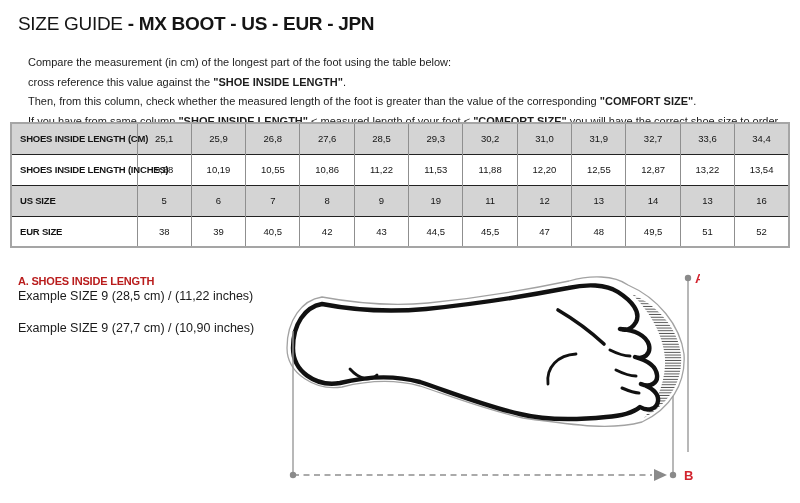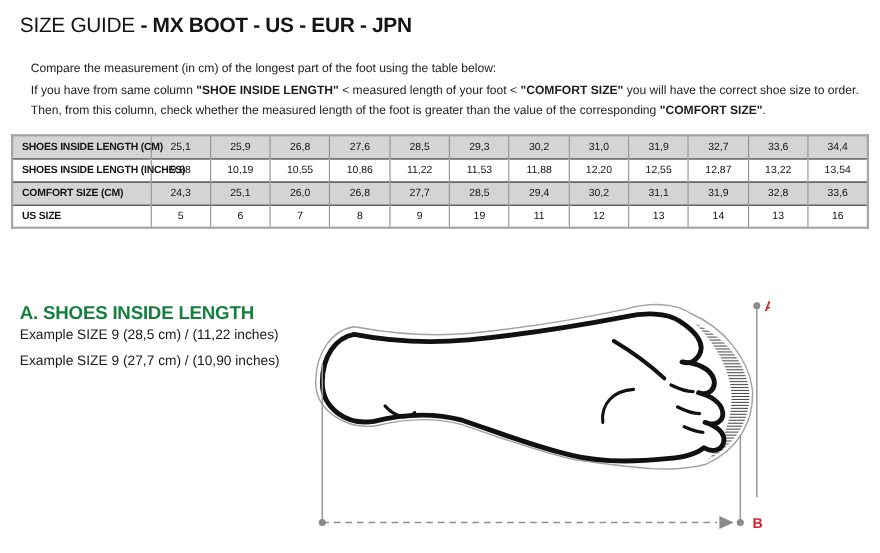--- a/index.html
+++ b/index.html
@@ -16,48 +16,49 @@
     position:absolute;left:24px;top:51px;font-size:11px;line-height:15.6px;color:#1c1c1c;
   }
   .intro p{margin:4px;white-space:nowrap;}
   .intro b{font-weight:bold;}
   table.size-table{
     position:absolute;left:10px;top:122px;width:780px;
     border-collapse:collapse;table-layout:fixed;
     font-size:9.5px;color:#141414;
     border:2px solid #a5a5a5;
   }
-  table.size-table tr{height:21px;}
+  table.size-table tr{height:31px;}
   table.size-table tr:nth-child(odd){background:#d4d4d4;}
   table.size-table tr:nth-child(even){background:#ffffff;}
   table.size-table tr + tr{border-top:1px solid #222222;}
   table.size-table th{
     text-align:left;padding:0 0 0 8px;font-weight:bold;letter-spacing:-0.2px;white-space:nowrap;
   }
   table.size-table td{
     text-align:center;border-left:1px solid #8f8f8f;font-weight:normal;padding:0;
   }
   .legend-block{position:absolute;left:18px;white-space:nowrap;}
-  .leg-title{font-size:17px;font-weight:bold;color:#15803d;letter-spacing:-0.2px;}
+  .leg-title{font-size:11px;font-weight:bold;color:#b91c1c;letter-spacing:-0.2px;}
   .leg-example{font-size:12.5px;color:#1a1a1a;margin-top:2px;}
   #legend-a{top:275px;}
   #legend-b{top:319px;}
   .foot-svg{position:absolute;left:280px;top:270px;width:420px;height:233px;}
 </style>
 </head>
 <body>
 
 <div class="page-title">
   <span>SIZE GUIDE </span><span class="t-bold">- MX BOOT - US - EUR - JPN</span>
 </div>
 
 <div class="intro">
   <p><span>Compare the measurement (in cm) of the longest part of the foot using the table below:</span></p>
+  <p><span>cross reference this value against the </span><b>"SHOE INSIDE LENGTH"</b><span>.</span></p>
+  <p><span>Then, from this column, check whether the measured length of the foot is greater than the value of the corresponding </span><b>"COMFORT SIZE"</b><span>.</span></p>
   <p><span>If you have from same column </span><b>"SHOE INSIDE LENGTH"</b><span> &lt;  measured length of your foot  &lt; </span><b>"COMFORT SIZE"</b><span> you will have the correct shoe size to order.</span></p>
-  <p><span>Then, from this column, check whether the measured length of the foot is greater than the value of the corresponding </span><b>"COMFORT SIZE"</b><span>.</span></p>
 </div>
 
 <table class="size-table" id="size-table">
   <colgroup>
     <col style="width:126px">
     <col>
       <col>
       <col>
       <col>
       <col>
@@ -94,48 +95,48 @@
         <td>11,22</td>
         <td>11,53</td>
         <td>11,88</td>
         <td>12,20</td>
         <td>12,55</td>
         <td>12,87</td>
         <td>13,22</td>
         <td>13,54</td>
       </tr>
       <tr>
-        <th>COMFORT SIZE (CM)</th>
-        <td>24,3</td>
-        <td>25,1</td>
-        <td>26,0</td>
-        <td>26,8</td>
-        <td>27,7</td>
-        <td>28,5</td>
-        <td>29,4</td>
-        <td>30,2</td>
-        <td>31,1</td>
-        <td>31,9</td>
-        <td>32,8</td>
-        <td>33,6</td>
-      </tr>
-      <tr>
         <th>US SIZE</th>
         <td>5</td>
         <td>6</td>
         <td>7</td>
         <td>8</td>
         <td>9</td>
         <td>19</td>
         <td>11</td>
         <td>12</td>
         <td>13</td>
         <td>14</td>
         <td>13</td>
         <td>16</td>
+      </tr>
+      <tr>
+        <th>EUR SIZE</th>
+        <td>38</td>
+        <td>39</td>
+        <td>40,5</td>
+        <td>42</td>
+        <td>43</td>
+        <td>44,5</td>
+        <td>45,5</td>
+        <td>47</td>
+        <td>48</td>
+        <td>49,5</td>
+        <td>51</td>
+        <td>52</td>
       </tr>
     </tbody>
 </table>
 
 <div class="legend-block" id="legend-a">
   <div class="leg-title">A. SHOES INSIDE LENGTH</div>
   <div class="leg-example">Example SIZE 9 (28,5 cm) / (11,22 inches)</div>
 </div>
 
 <div class="legend-block" id="legend-b">

